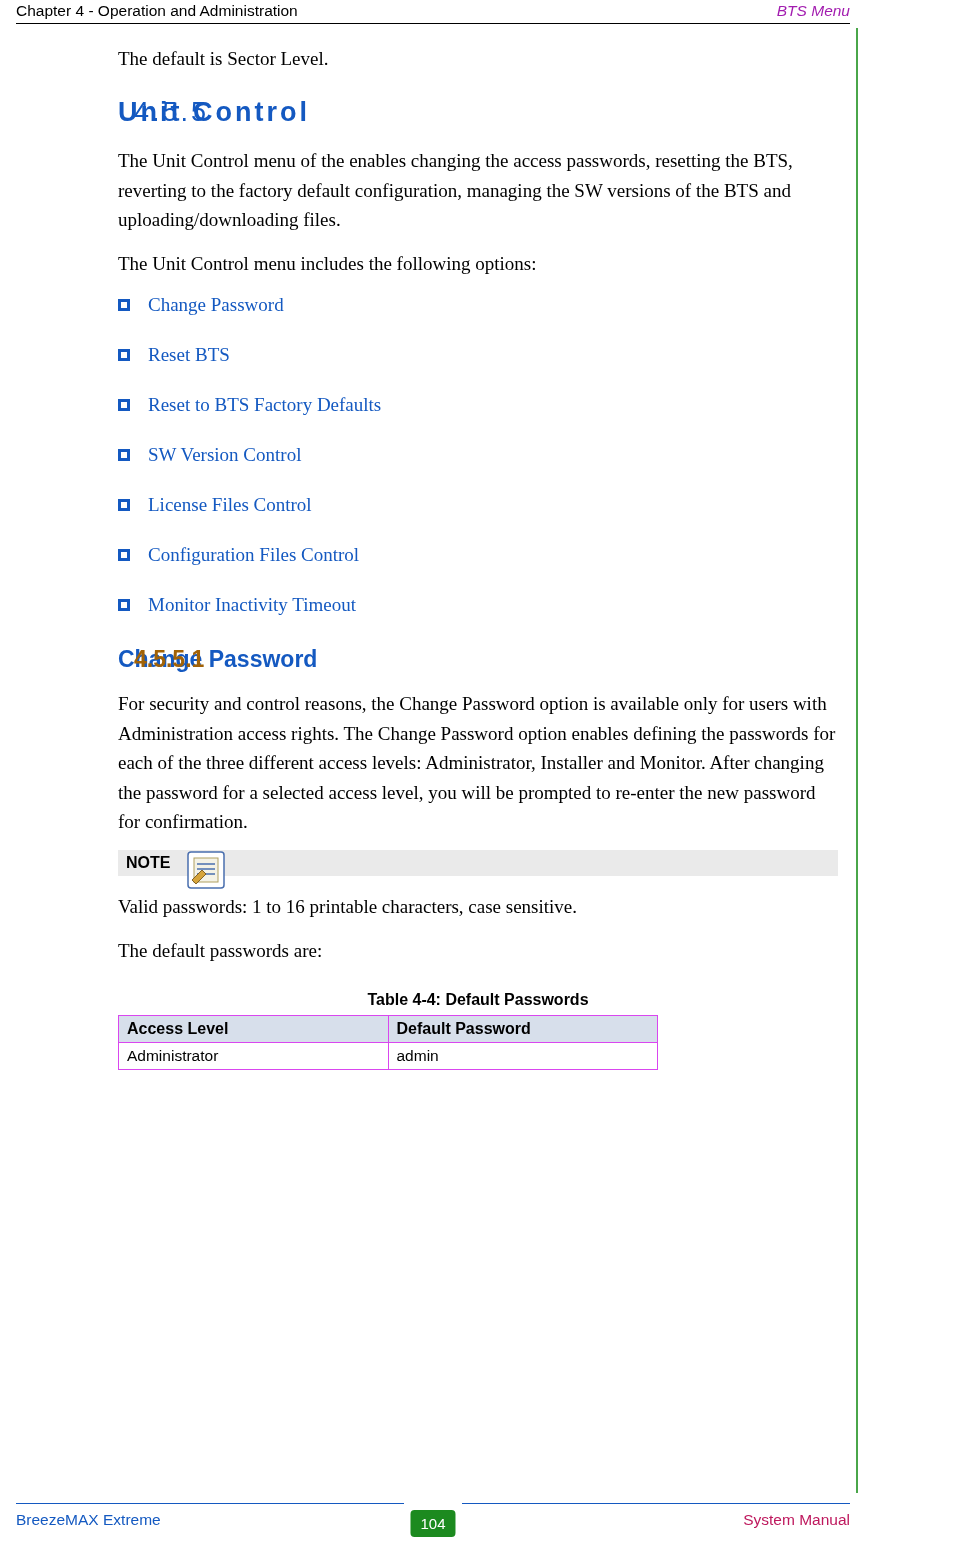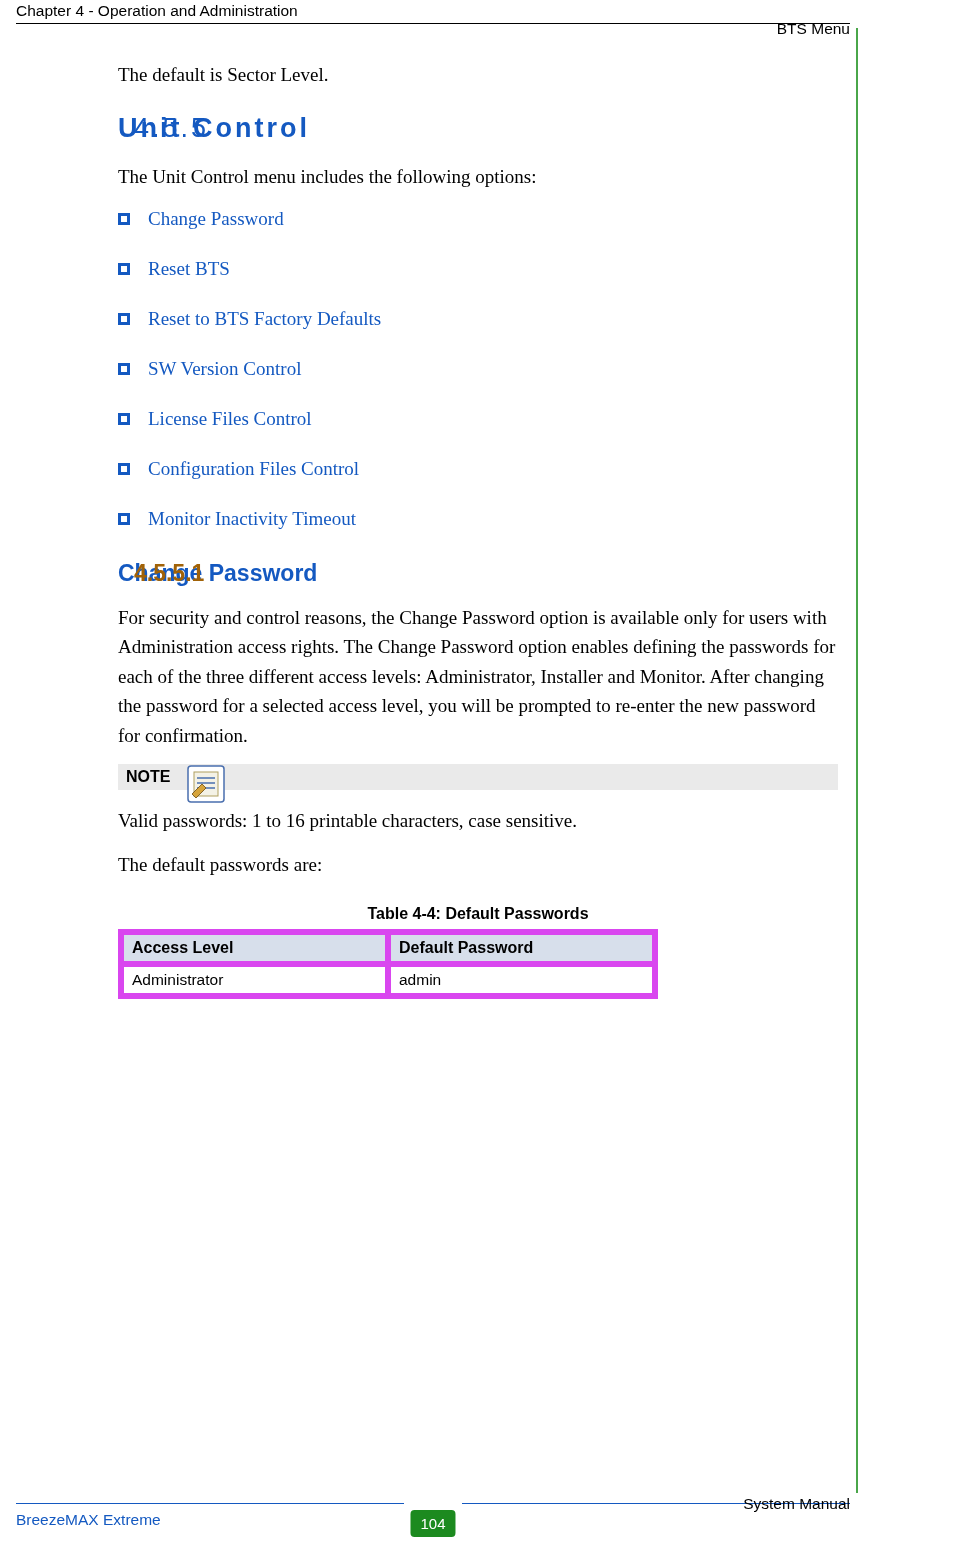--- a/index.html
+++ b/index.html
@@ -29,29 +29,30 @@
   .header-left {
     position: absolute;
     top: 2px;
     left: 16px;
     font-family: Arial, Helvetica, sans-serif;
     font-size: 15.5px;
     color: #000;
   }
   .header-right {
     position: absolute;
-    top: 20px;
+    top: 2px;
     right: 16px;
     font-family: Arial, Helvetica, sans-serif;
     font-size: 15.5px;
-    color: #000000;
+    color: #a21caf;
+    font-style: italic;
   }
   .content {
     position: absolute;
-    top: 60px;
+    top: 44px;
     left: 0;
     right: 0;
     padding-left: 118px;
     padding-right: 28px;
   }
   .body-text {
     font-size: 19px;
     line-height: 1.55;
     margin: 0 0 14px 0;
     color: #000;
@@ -138,21 +139,21 @@
     font-size: 16px;
     text-align: center;
     margin: 26px 0 6px 0;
   }
   table.pw {
     border-collapse: collapse;
     width: 540px;
     margin: 0;
   }
   table.pw th, table.pw td {
-    border: 6px solid #d946ef;
+    border: 1px solid #d946ef;
     font-family: Arial, Helvetica, sans-serif;
     text-align: left;
     padding: 4px 8px;
   }
   table.pw th {
     background: #d7dfeb;
     font-weight: bold;
     font-size: 16px;
   }
   table.pw td {
@@ -175,24 +176,24 @@
     position: absolute;
     left: 0;
     bottom: 0;
     font-family: Arial, Helvetica, sans-serif;
     font-size: 15.5px;
     color: #1459c1;
   }
   .footer-right {
     position: absolute;
     right: 0;
-    bottom: 16px;
-    font-family: Arial, Helvetica, sans-serif;
-    font-size: 15.5px;
-    color: #000000;
+    bottom: 0;
+    font-family: Arial, Helvetica, sans-serif;
+    font-size: 15.5px;
+    color: #be185d;
   }
   .footer-center {
     position: absolute;
     left: 50%;
     transform: translateX(-50%);
     bottom: -4px;
   }
   .page-pill {
     background: #1c8a1f;
     color: #fff;
@@ -233,20 +234,21 @@
 
   <div class="content">
 
     <p class="body-text">The default is Sector Level.</p>
 
     <div style="position:relative; margin-top:10px;">
       <span class="sect-num">4.5.5</span>
       <h2 class="sect-title">Unit Control</h2>
     </div>
 
+    <p class="body-text">The Unit Control menu of the enables changing the access passwords, resetting the BTS, reverting to the factory default configuration, managing the SW versions of the BTS and uploading/downloading files.</p>
     <p class="body-text">The Unit Control menu includes the following options:</p>
 
     <ul class="bullet-list">
       <li><span class="bullet-sq"></span><span>Change Password</span></li>
       <li><span class="bullet-sq"></span><span>Reset BTS</span></li>
       <li><span class="bullet-sq"></span><span>Reset to BTS Factory Defaults</span></li>
       <li><span class="bullet-sq"></span><span>SW Version Control</span></li>
       <li><span class="bullet-sq"></span><span>License Files Control</span></li>
       <li><span class="bullet-sq"></span><span>Configuration Files Control</span></li>
       <li><span class="bullet-sq"></span><span>Monitor Inactivity Timeout</span></li>

